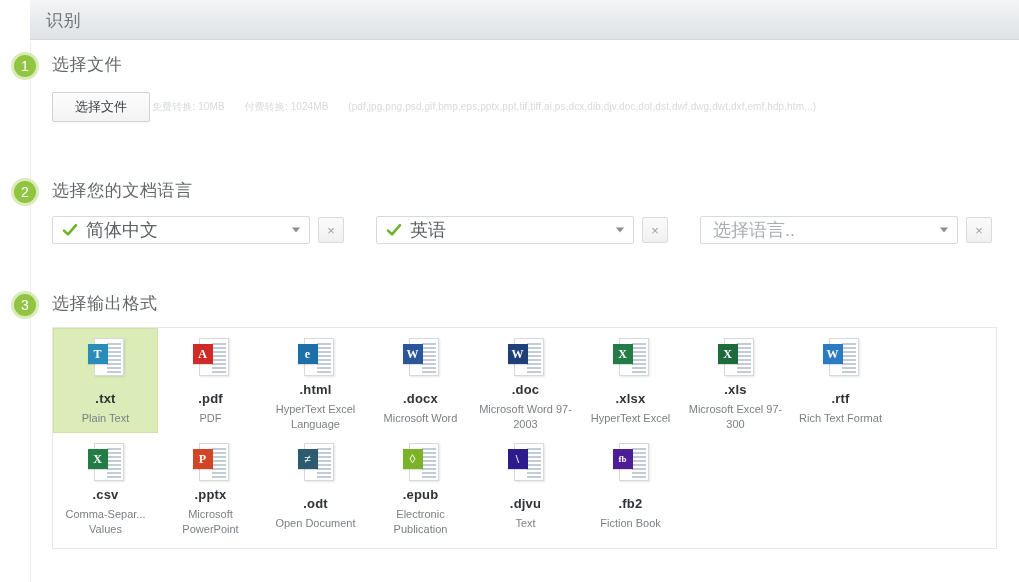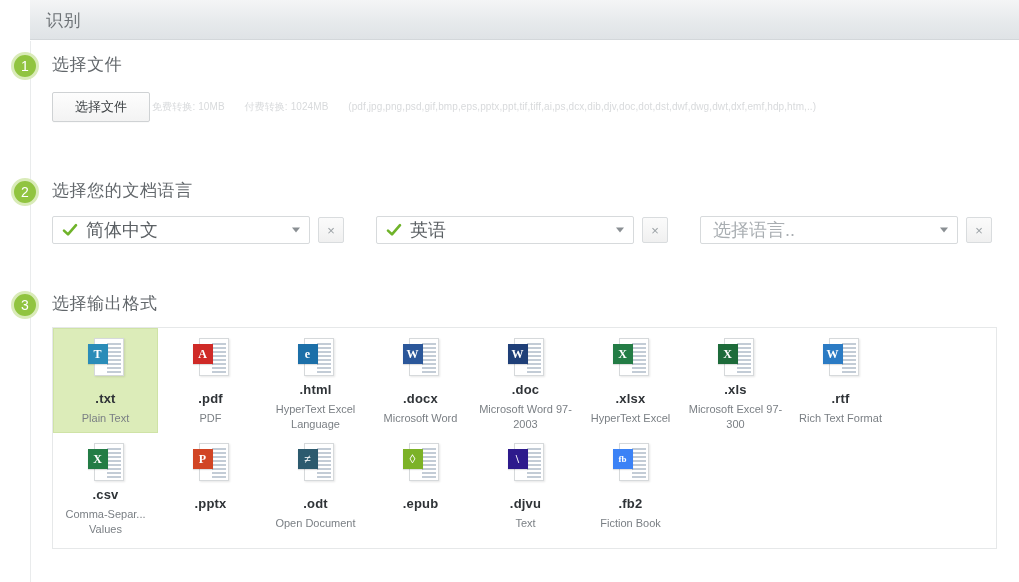--- a/index.html
+++ b/index.html
@@ -436,20 +436,21 @@
                 <i></i>
                 <i></i>
                 <i></i>
                 <i></i>
                 <i></i>
                 <i></i>
               </div>
               <div class="badge" style="background: rgb(209, 69, 36);">P</div>
             </div>
             <div class="fmt-ext">.pptx</div>
+            <div class="fmt-desc">Microsoft PowerPoint</div>
           </div>
           <div class="fmt-tile">
             <div class="fmt-icon">
               <div class="sheet"></div>
               <div class="lines">
                 <i></i>
                 <i></i>
                 <i></i>
                 <i></i>
                 <i></i>
@@ -471,20 +472,21 @@
                 <i></i>
                 <i></i>
                 <i></i>
                 <i></i>
                 <i></i>
                 <i></i>
               </div>
               <div class="badge" style="background: rgb(124, 178, 39);">◊</div>
             </div>
             <div class="fmt-ext">.epub</div>
+            <div class="fmt-desc">Electronic Publication</div>
           </div>
           <div class="fmt-tile">
             <div class="fmt-icon">
               <div class="sheet"></div>
               <div class="lines">
                 <i></i>
                 <i></i>
                 <i></i>
                 <i></i>
                 <i></i>
@@ -503,21 +505,21 @@
               <div class="lines">
                 <i></i>
                 <i></i>
                 <i></i>
                 <i></i>
                 <i></i>
                 <i></i>
                 <i></i>
                 <i></i>
               </div>
-              <div class="badge" style="background: #3b82f6; font-size: 9px;">fb</div>
+              <div class="badge" style="background: #4c1d95; font-size: 9px;">fb</div>
             </div>
             <div class="fmt-ext">.fb2</div>
             <div class="fmt-desc">Fiction Book</div>
           </div>
         </div>
     </div>
   </div>
 
 </div>
 

